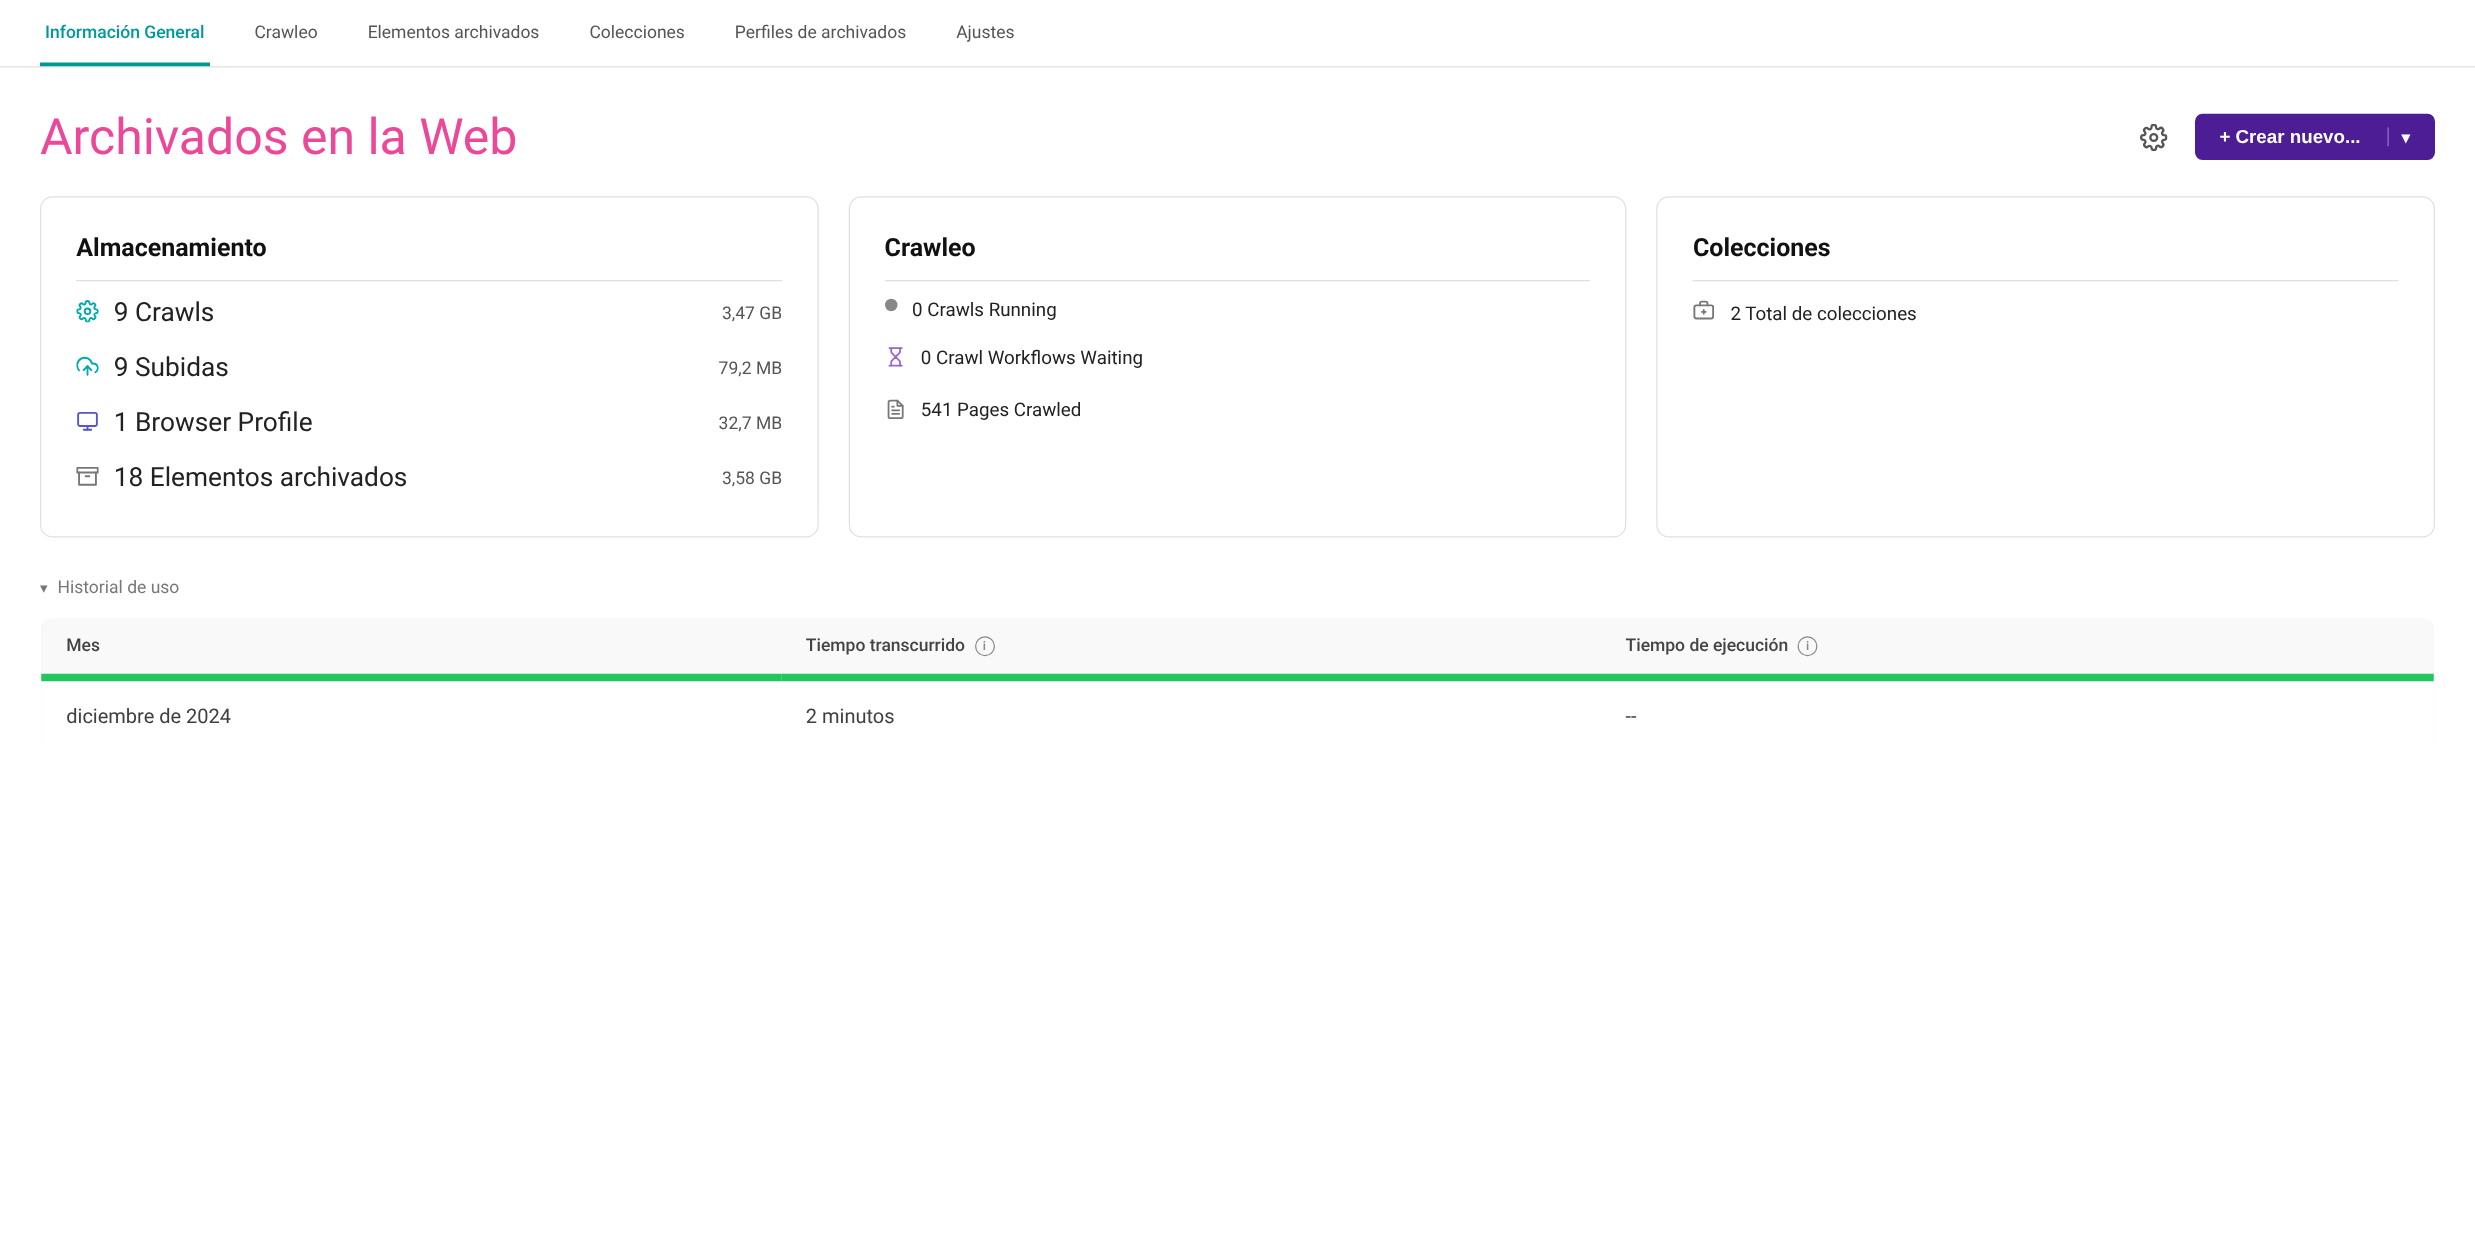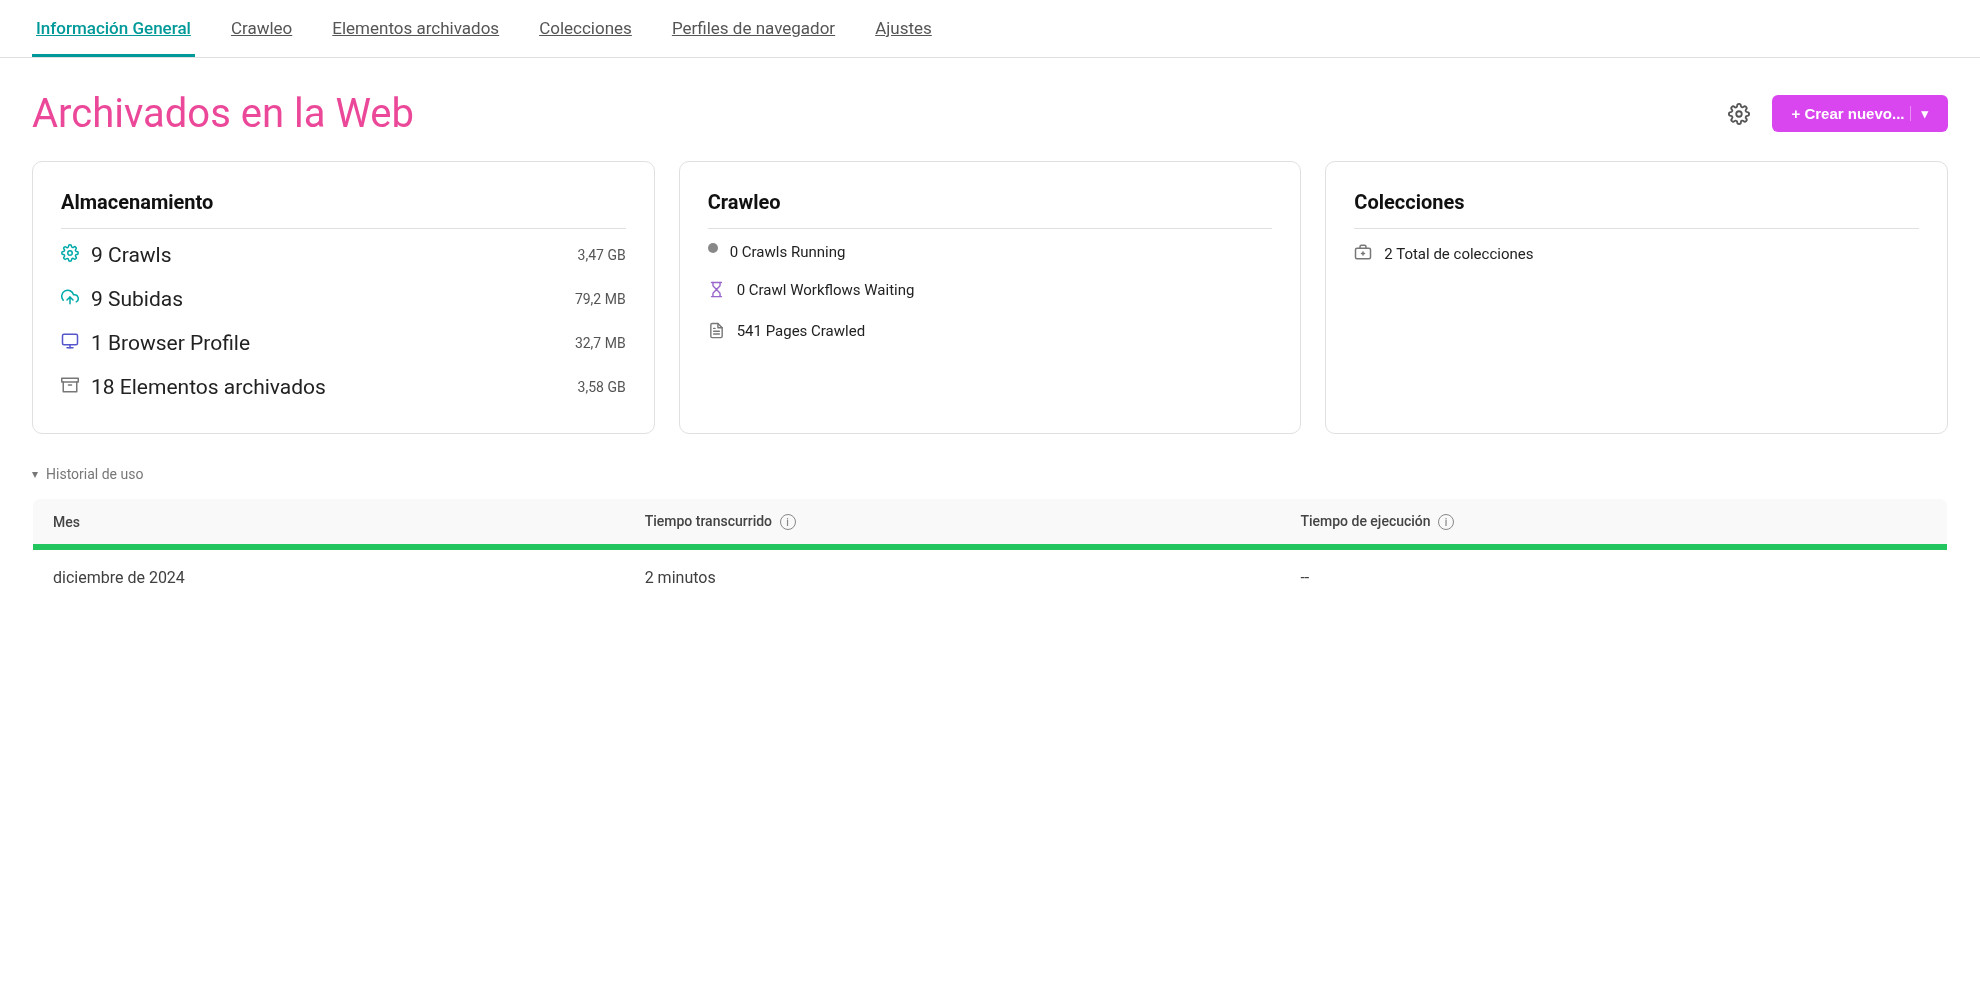--- a/index.html
+++ b/index.html
@@ -13,26 +13,25 @@
     
     .nav-bar {
       display: flex;
       align-items: flex-end;
       border-bottom: 1px solid #e0e0e0;
       padding: 0 32px;
       gap: 32px;
     }
     .nav-tab {
       padding: 18px 4px 16px;
-      font-size: 17px;
+      font-size: 14px;
       color: #555;
       cursor: pointer;
       border-bottom: 3px solid transparent;
       white-space: nowrap;
-      text-decoration: underline;
     }
     .nav-tab.active {
       color: #009999;
       border-bottom: 3px solid #009999;
       font-weight: 500;
     }
 
     
     .page-header {
       display: flex;
@@ -55,31 +54,31 @@
       border: none;
       cursor: pointer;
       color: #555;
       font-size: 22px;
       display: flex;
       align-items: center;
       justify-content: center;
       padding: 6px;
     }
     .create-btn {
-      background: #d946ef;
+      background: #4c1d95;
       color: #fff;
       border: none;
       border-radius: 6px;
       padding: 10px 20px;
       font-size: 15px;
       font-weight: 600;
       cursor: pointer;
       display: flex;
       align-items: center;
-      gap: 6px;
+      gap: 22px;
     }
     .create-btn-chevron {
       border-left: 1px solid rgba(255,255,255,0.4);
       padding-left: 10px;
       font-size: 13px;
     }
 
     
     .cards-row {
       display: grid;
@@ -209,21 +208,21 @@
     }
   </style>
 </head>
 <body>
 
 <nav class="nav-bar">
   <div class="nav-tab active">Información General</div>
   <div class="nav-tab">Crawleo</div>
   <div class="nav-tab">Elementos archivados</div>
   <div class="nav-tab">Colecciones</div>
-  <div class="nav-tab">Perfiles de navegador</div>
+  <div class="nav-tab">Perfiles de archivados</div>
   <div class="nav-tab">Ajustes</div>
 </nav>
 
 <div class="page-header">
   <h1 class="page-title">Archivados en la Web</h1>
   <div class="header-actions">
     <button class="settings-icon-btn">
       <svg width="22" height="22" viewBox="0 0 24 24" fill="none" stroke="currentColor" stroke-width="2" stroke-linecap="round" stroke-linejoin="round">
         <circle cx="12" cy="12" r="3"></circle>
         <path d="M19.4 15a1.65 1.65 0 0 0 .33 1.82l.06.06a2 2 0 0 1-2.83 2.83l-.06-.06a1.65 1.65 0 0 0-1.82-.33 1.65 1.65 0 0 0-1 1.51V21a2 2 0 0 1-4 0v-.09A1.65 1.65 0 0 0 9 19.4a1.65 1.65 0 0 0-1.82.33l-.06.06a2 2 0 0 1-2.83-2.83l.06-.06A1.65 1.65 0 0 0 4.68 15a1.65 1.65 0 0 0-1.51-1H3a2 2 0 0 1 0-4h.09A1.65 1.65 0 0 0 4.6 9a1.65 1.65 0 0 0-.33-1.82l-.06-.06a2 2 0 0 1 2.83-2.83l.06.06A1.65 1.65 0 0 0 9 4.68a1.65 1.65 0 0 0 1-1.51V3a2 2 0 0 1 4 0v.09a1.65 1.65 0 0 0 1 1.51 1.65 1.65 0 0 0 1.82-.33l.06-.06a2 2 0 0 1 2.83 2.83l-.06.06A1.65 1.65 0 0 0 19.4 9a1.65 1.65 0 0 0 1.51 1H21a2 2 0 0 1 0 4h-.09a1.65 1.65 0 0 0-1.51 1z"></path>

